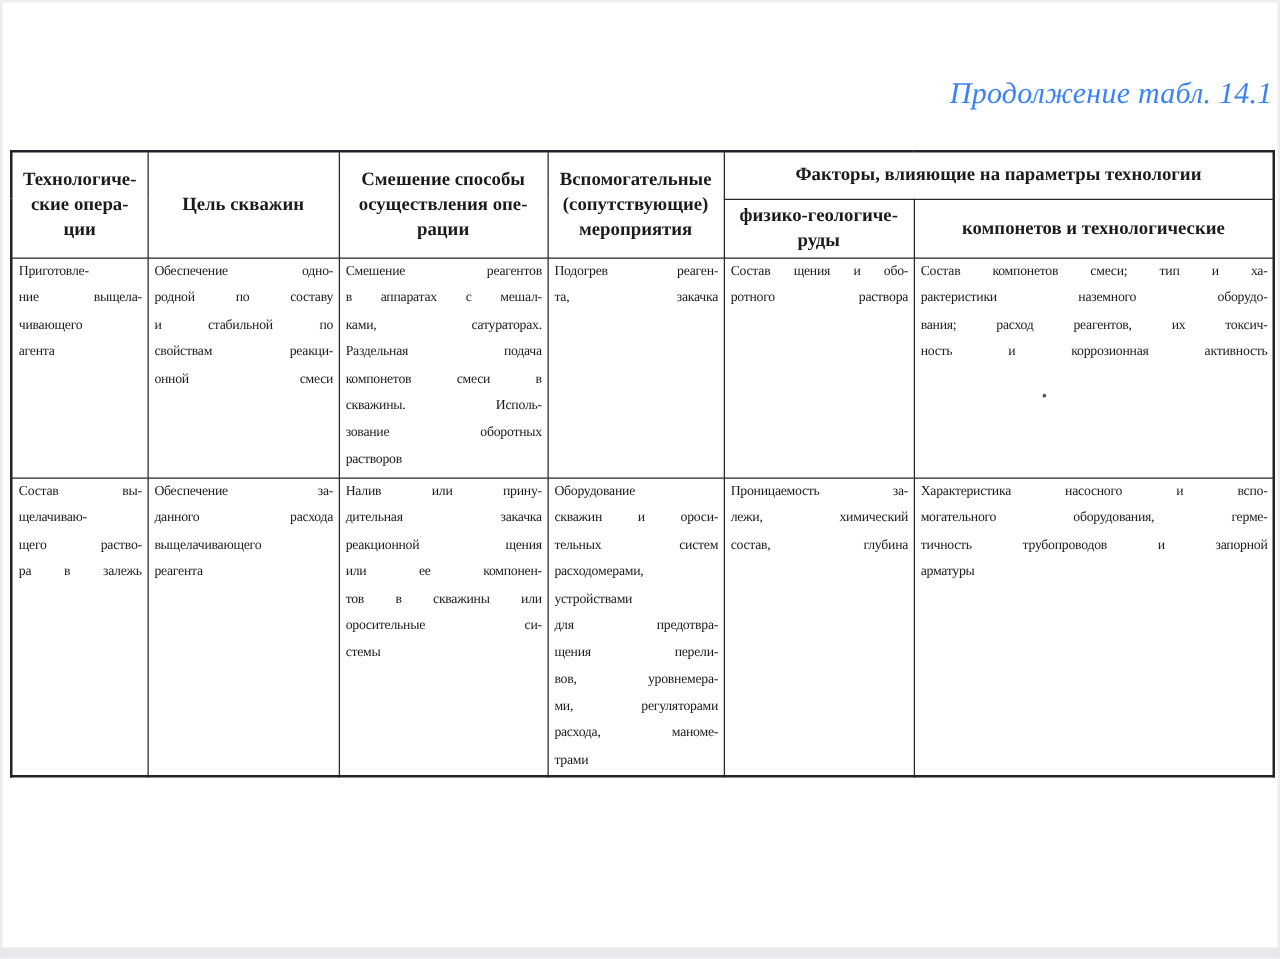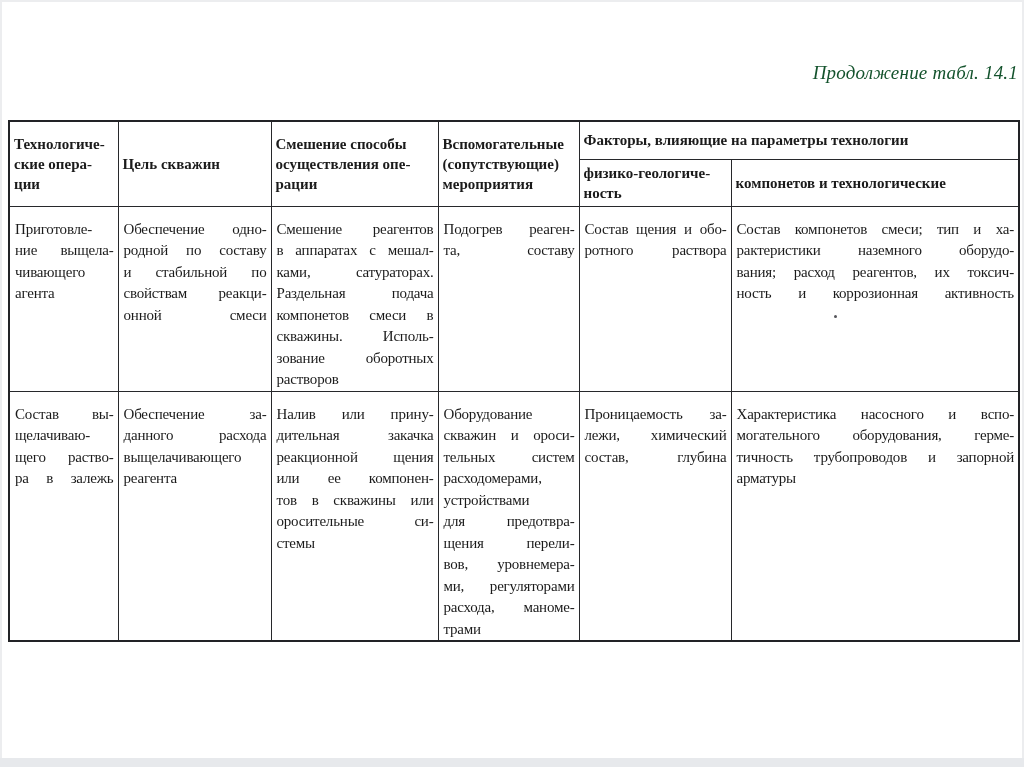--- a/index.html
+++ b/index.html
@@ -15,56 +15,56 @@
   .edge-top    { top: 0; left: 0; right: 0; height: 2px; }
   .edge-left   { top: 0; left: 0; bottom: 0; width: 2px; }
   .edge-right  { top: 0; right: 0; bottom: 0; width: 2px; }
   .edge-bottom { left: 0; right: 0; bottom: 0; height: 9px; background: #e7e9ec; }
 
   .caption {
     position: absolute;
     top: 62px;
     right: 6px;
     font-style: italic;
-    font-size: 19px;
+    font-size: 24px;
     letter-spacing: 0.2px;
-    color: #14532d;
+    color: #3b82f6;
     text-align: center;
   }
 
   table.main {
     position: absolute;
     left: 8px; top: 120px;
     width: 1010px;
     border-collapse: collapse;
     table-layout: fixed;
     border: 2px solid #222326;
   }
   th, td {
     border: 1.6px solid #27282b;
     overflow: hidden;
   }
   th {
     font-weight: bold;
     font-size: 15px;
     line-height: 20px;
-    text-align: left;
+    text-align: center;
     vertical-align: middle;
     white-space: pre-line;
     padding: 2px 4px;
   }
   td {
-    font-size: 15px;
+    font-size: 11px;
     line-height: 21.5px;
     vertical-align: top;
     white-space: pre-line;
     text-align: justify;
     text-align-last: justify;
     letter-spacing: -0.2px;
-    padding: 12px 4px 0 5px;
+    padding: 0 4px 0 5px;
   }
   tr.r-group { height: 38px; }
   tr.r-sub   { height: 47px; }
   tr.r1      { height: 176px; }
   tr.r2      { height: 239px; }
 
   .speck {
     position: absolute;
     left: 834px; top: 315px;
     width: 3px; height: 3px;
@@ -100,21 +100,21 @@
       <th rowspan="2">Смешение способы
 осуществления опе-
 рации</th>
       <th rowspan="2">Вспомогательные
 (сопутствующие)
 мероприятия</th>
       <th colspan="2">Факторы, влияющие на параметры технологии</th>
     </tr>
     <tr class="r-sub">
       <th>физико-геологиче-
-ность</th>
+руды</th>
       <th>компонетов и технологические</th>
     </tr>
   </thead>
   <tbody>
     <tr class="r1">
       <td>Приготовле-
 ние выщела-
 чивающего
 агента</td>
       <td>Обеспечение одно-
@@ -124,21 +124,21 @@
 онной смеси</td>
       <td>Смешение реагентов
 в аппаратах с мешал-
 ками, сатураторах.
 Раздельная подача
 компонетов смеси в
 скважины. Исполь-
 зование оборотных
 растворов</td>
       <td>Подогрев реаген-
-та, составу</td>
+та, закачка</td>
       <td>Состав щения и обо-
 ротного раствора</td>
       <td>Состав компонетов смеси; тип и ха-
 рактеристики наземного оборудо-
 вания; расход реагентов, их токсич-
 ность и коррозионная активность</td>
     </tr>
     <tr class="r2">
       <td>Состав вы-
 щелачиваю-

